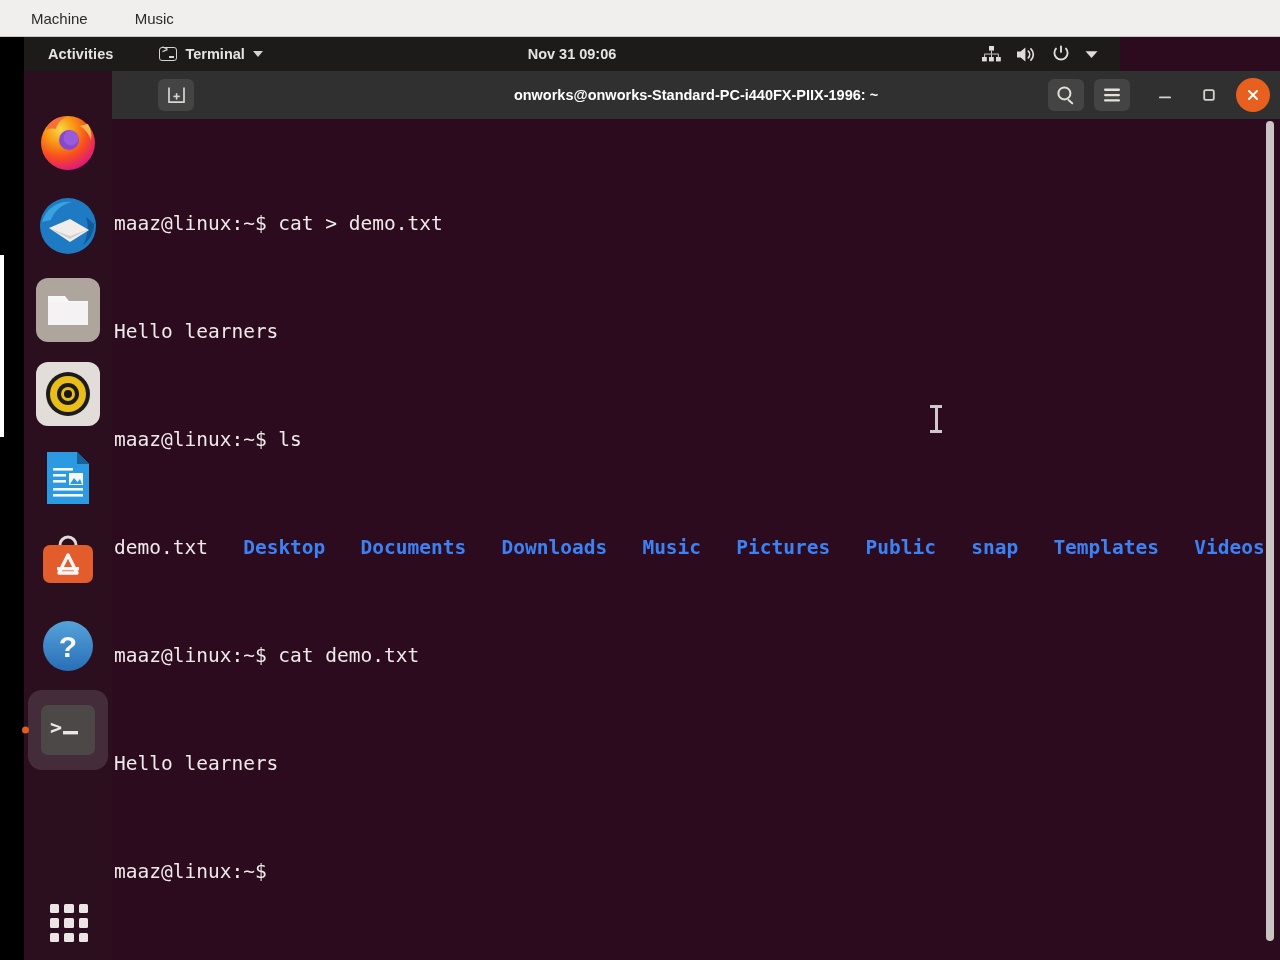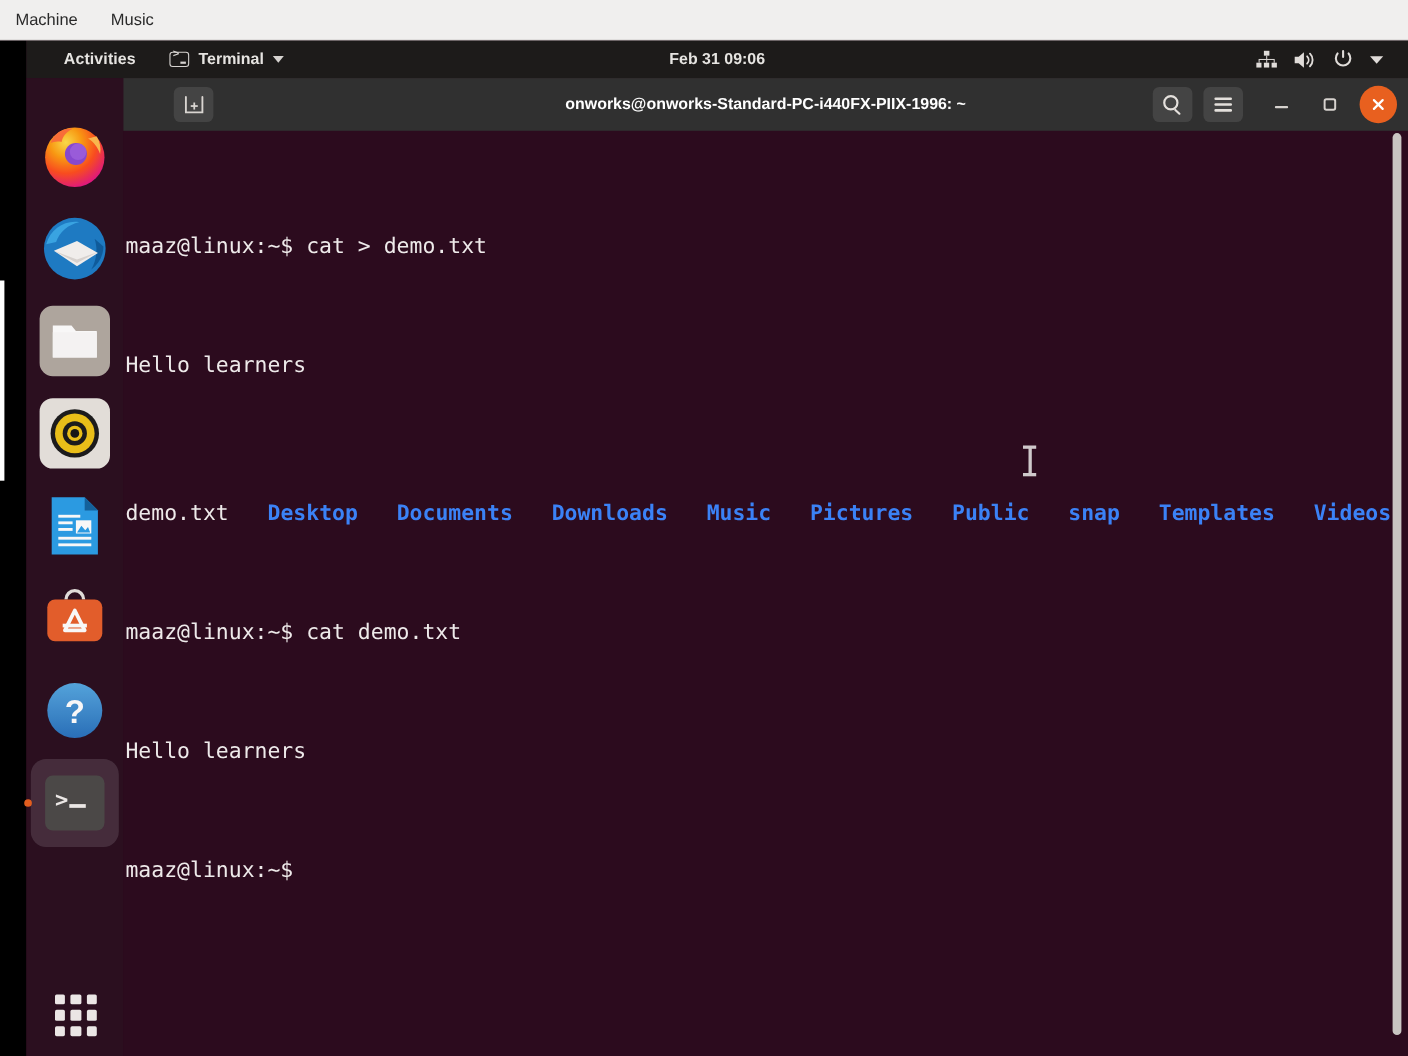--- a/index.html
+++ b/index.html
@@ -12,48 +12,48 @@
   #screen { position:relative; width:1280px; height:960px; background:#000; }
 
   
   .vbox-menubar {
     position:absolute; left:0; top:0; width:1280px; height:37px;
     background:#f0efee; display:flex; align-items:center;
     padding-left:10px; gap:22px;
     border-bottom:1px solid #c9c6c3;
   }
   .vbox-menu-item {
-    font-size:15px; color:#2a2a2a; cursor:default; padding:2px 4px;
+    font-size:15px; color:#2a2a2a; cursor:default; padding:2px 4px;margin-left:17px;
   }
 
   
   #guest {
     position:absolute; left:0; top:37px; width:1280px; height:923px;
     background:#2c0b1e;
   }
 
   
   .left-gutter {
     position:absolute; left:0; top:0; width:24px; height:923px;
     background:#000;
   }
   .white-sliver {
     position:absolute; left:0; top:218px; width:4px; height:182px;
     background:#ffffff;
   }
 
   
   .gnome-topbar {
-    position:absolute; left:24px; top:0; width:1256px; height:34px;
+    position:absolute; left:24px; top:0; width:1096px; height:34px;
     background:#1d1b1a; display:flex; align-items:center;
-    color:#e6e4e1; font-size:14.5px; font-weight:bold;padding-left:10px;
+    color:#e6e4e1; font-size:14.5px; font-weight:bold;
   }
   .activities { margin-left:24px; letter-spacing:.1px; cursor:pointer; }
   .app-menu {
-    margin-left:31px; display:flex; align-items:center; gap:8px; cursor:pointer;
+    margin-left:46px; display:flex; align-items:center; gap:8px; cursor:pointer;
   }
   .term-mini-icon {
     width:18px; height:14px; border:1.8px solid #d6d3d0; border-radius:3px;
     position:relative; display:inline-block;
   }
   .term-mini-icon::before {
     content:">"; position:absolute; left:1.5px; top:-3.5px;
     font-size:10px; color:#d6d3d0; font-family:"Liberation Mono", monospace;
     font-weight:bold;
   }
@@ -176,21 +176,21 @@
 
     <div class="gnome-topbar">
       <span class="activities">Activities</span>
 
       <span class="app-menu">
         <span class="term-mini-icon"></span>
         <span>Terminal</span>
         <span class="caret-down"></span>
       </span>
 
-      <span class="clock">Feb 31  09:06</span>
+      <span class="clock">Nov 31  09:06</span>
 
       <span class="tray">
         <span>
           <svg width="19" height="17" viewBox="0 0 19 17">
             <rect x="7" y="0" width="5" height="4.6" fill="#e0dcd9"></rect>
             <rect x="9.1" y="4.6" width="0.9" height="3.2" fill="#e0dcd9"></rect>
             <rect x="2.2" y="7.6" width="14.6" height="0.9" fill="#e0dcd9"></rect>
             <rect x="2.2" y="8.4" width="0.9" height="2.6" fill="#e0dcd9"></rect>
             <rect x="9.1" y="8.4" width="0.9" height="2.6" fill="#e0dcd9"></rect>
             <rect x="15.9" y="8.4" width="0.9" height="2.6" fill="#e0dcd9"></rect>
@@ -372,20 +372,21 @@
         </div>
       </div>
 
       <div class="term-body">
         <div class="term-text">
 
           <div class="term-line"><span class="c-white">maaz@linux:~$</span><span class="c-white"> cat &gt; demo.txt</span></div>
 
           <div class="term-line c-white">Hello learners</div>
 
+          <div class="term-line"><span class="c-white">maaz@linux:~$</span><span class="c-white"> ls</span></div>
 
           <div class="term-line"><span class="c-white">demo.txt</span><span>   </span><span class="c-dir">Desktop</span><span>   </span><span class="c-dir">Documents</span><span>   </span><span class="c-dir">Downloads</span><span>   </span><span class="c-dir">Music</span><span>   </span><span class="c-dir">Pictures</span><span>   </span><span class="c-dir">Public</span><span>   </span><span class="c-dir">snap</span><span>   </span><span class="c-dir">Templates</span><span>   </span><span class="c-dir">Videos</span></div>
 
           <div class="term-line"><span class="c-white">maaz@linux:~$</span><span class="c-white"> cat demo.txt</span></div>
 
           <div class="term-line c-white">Hello learners</div>
 
           <div class="term-line"><span class="c-white">maaz@linux:~$</span></div>
 
         </div>

